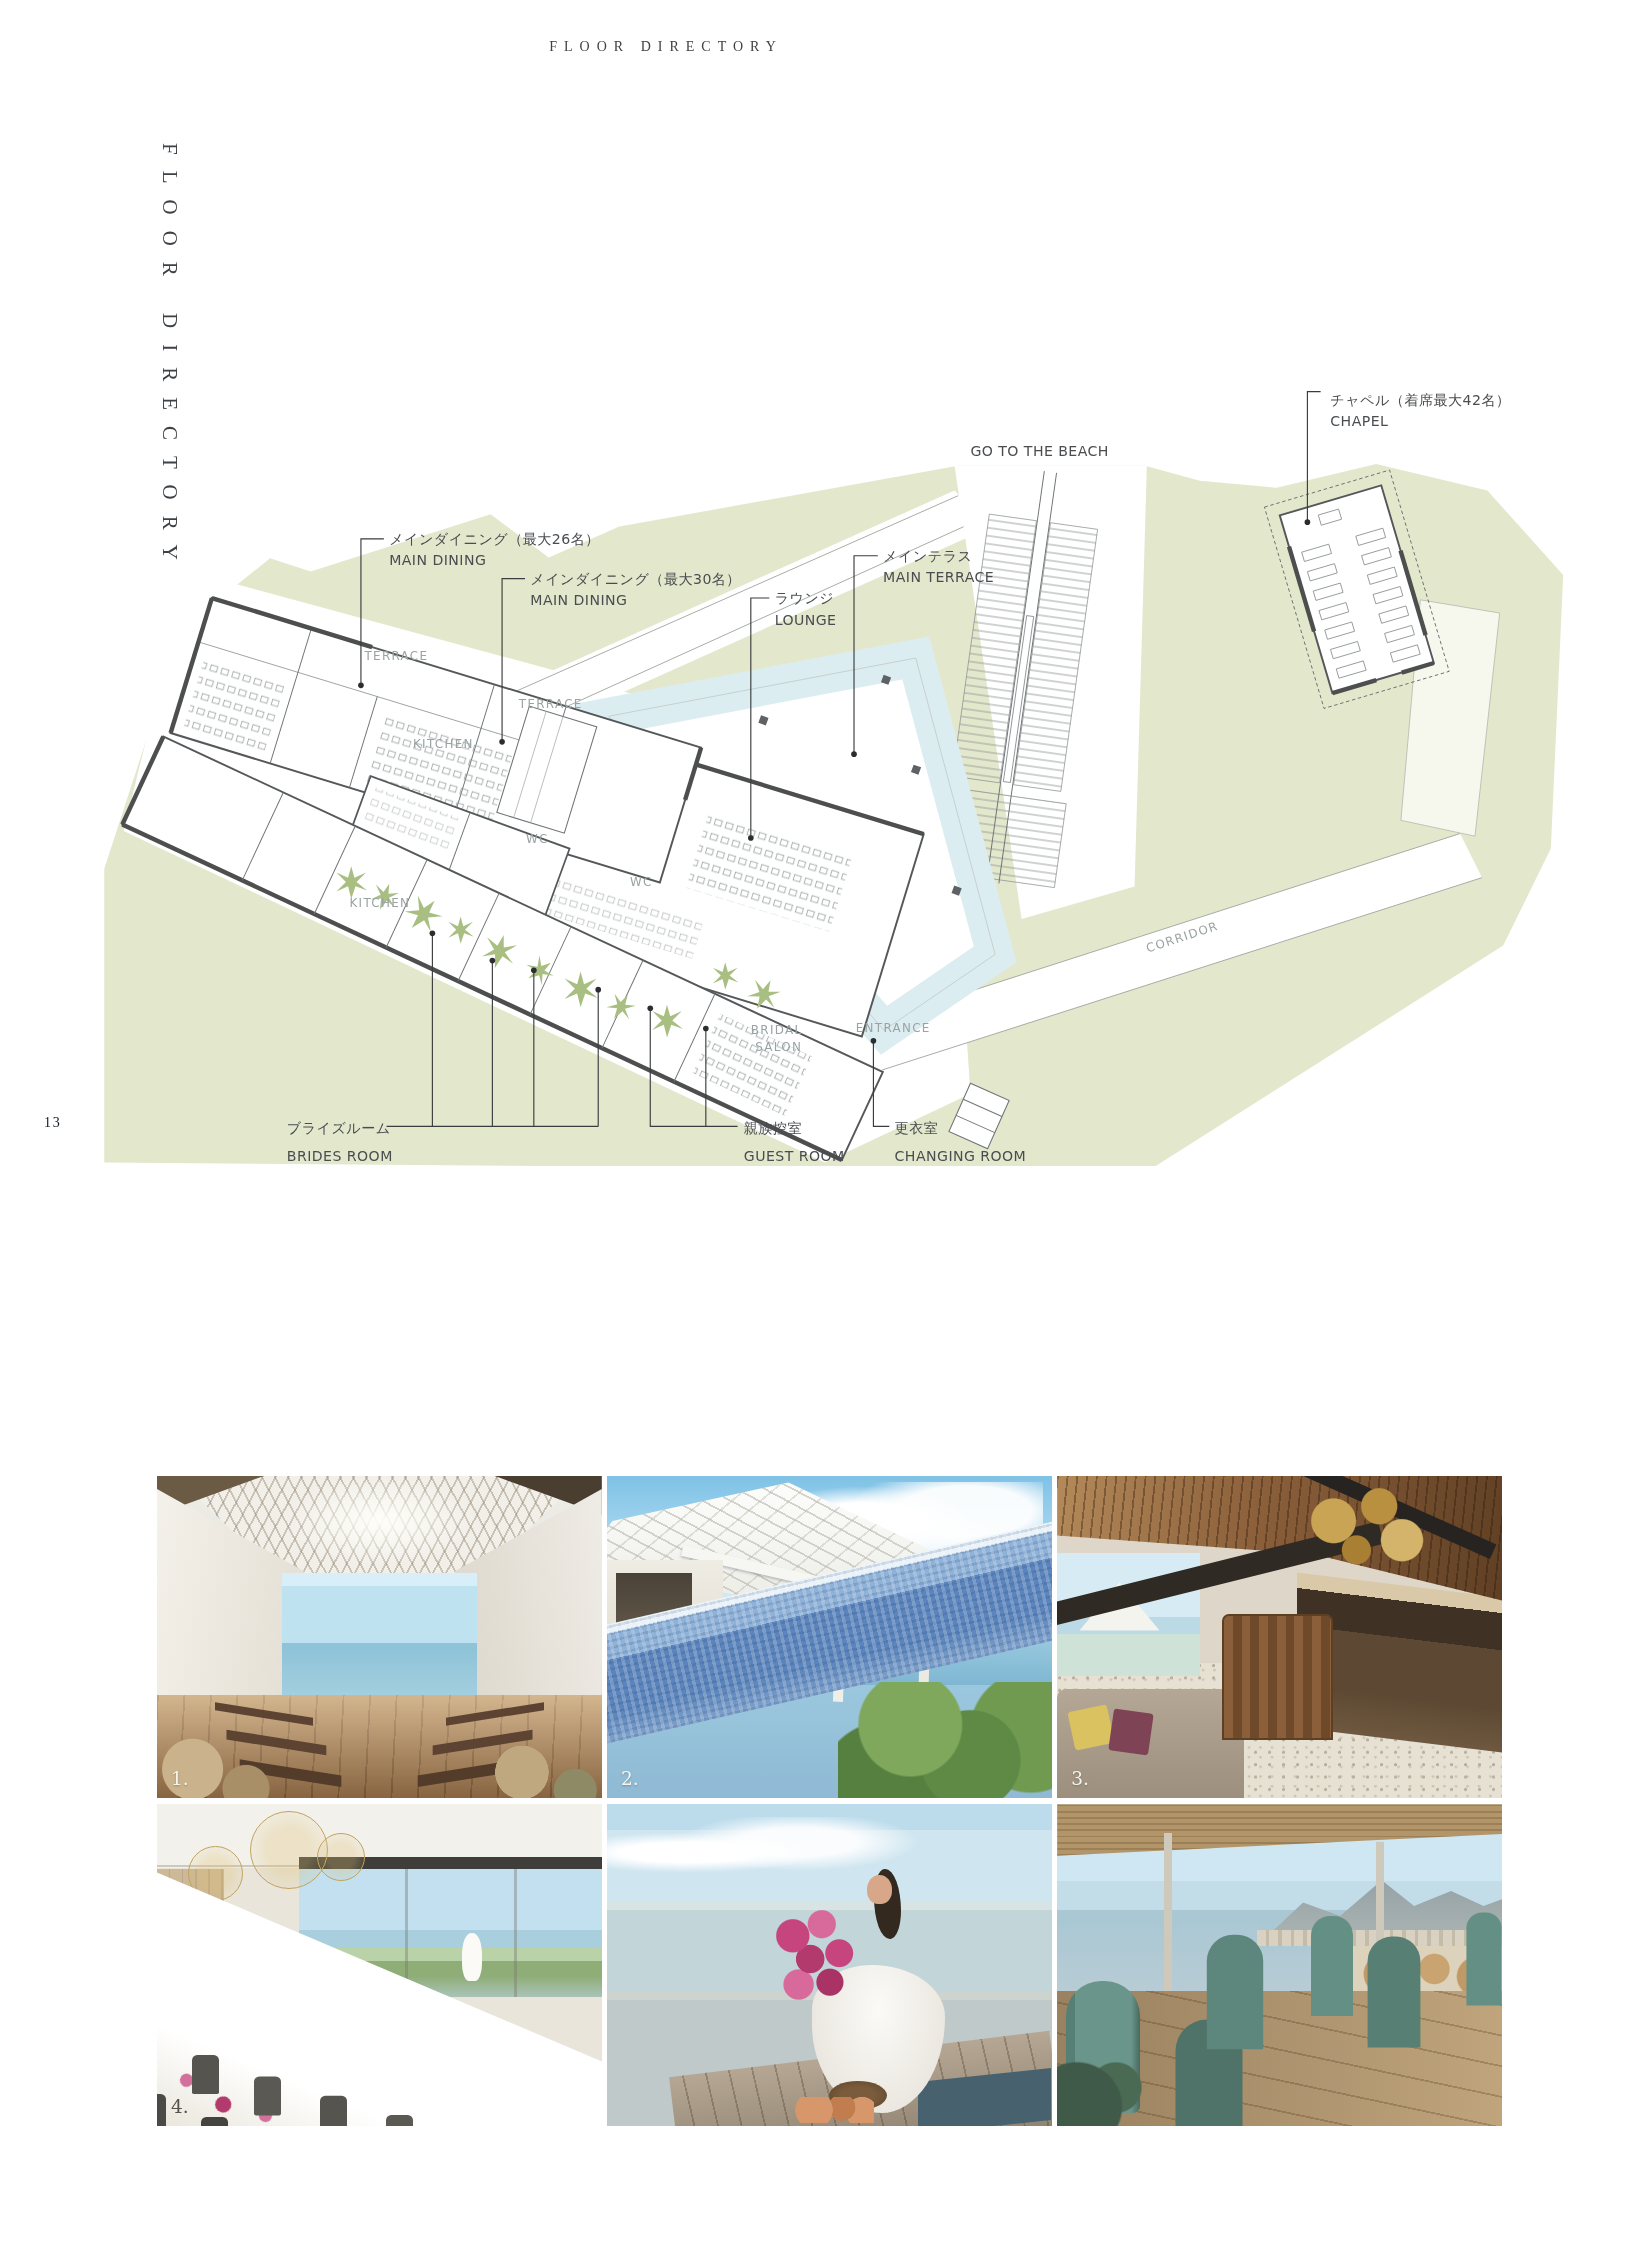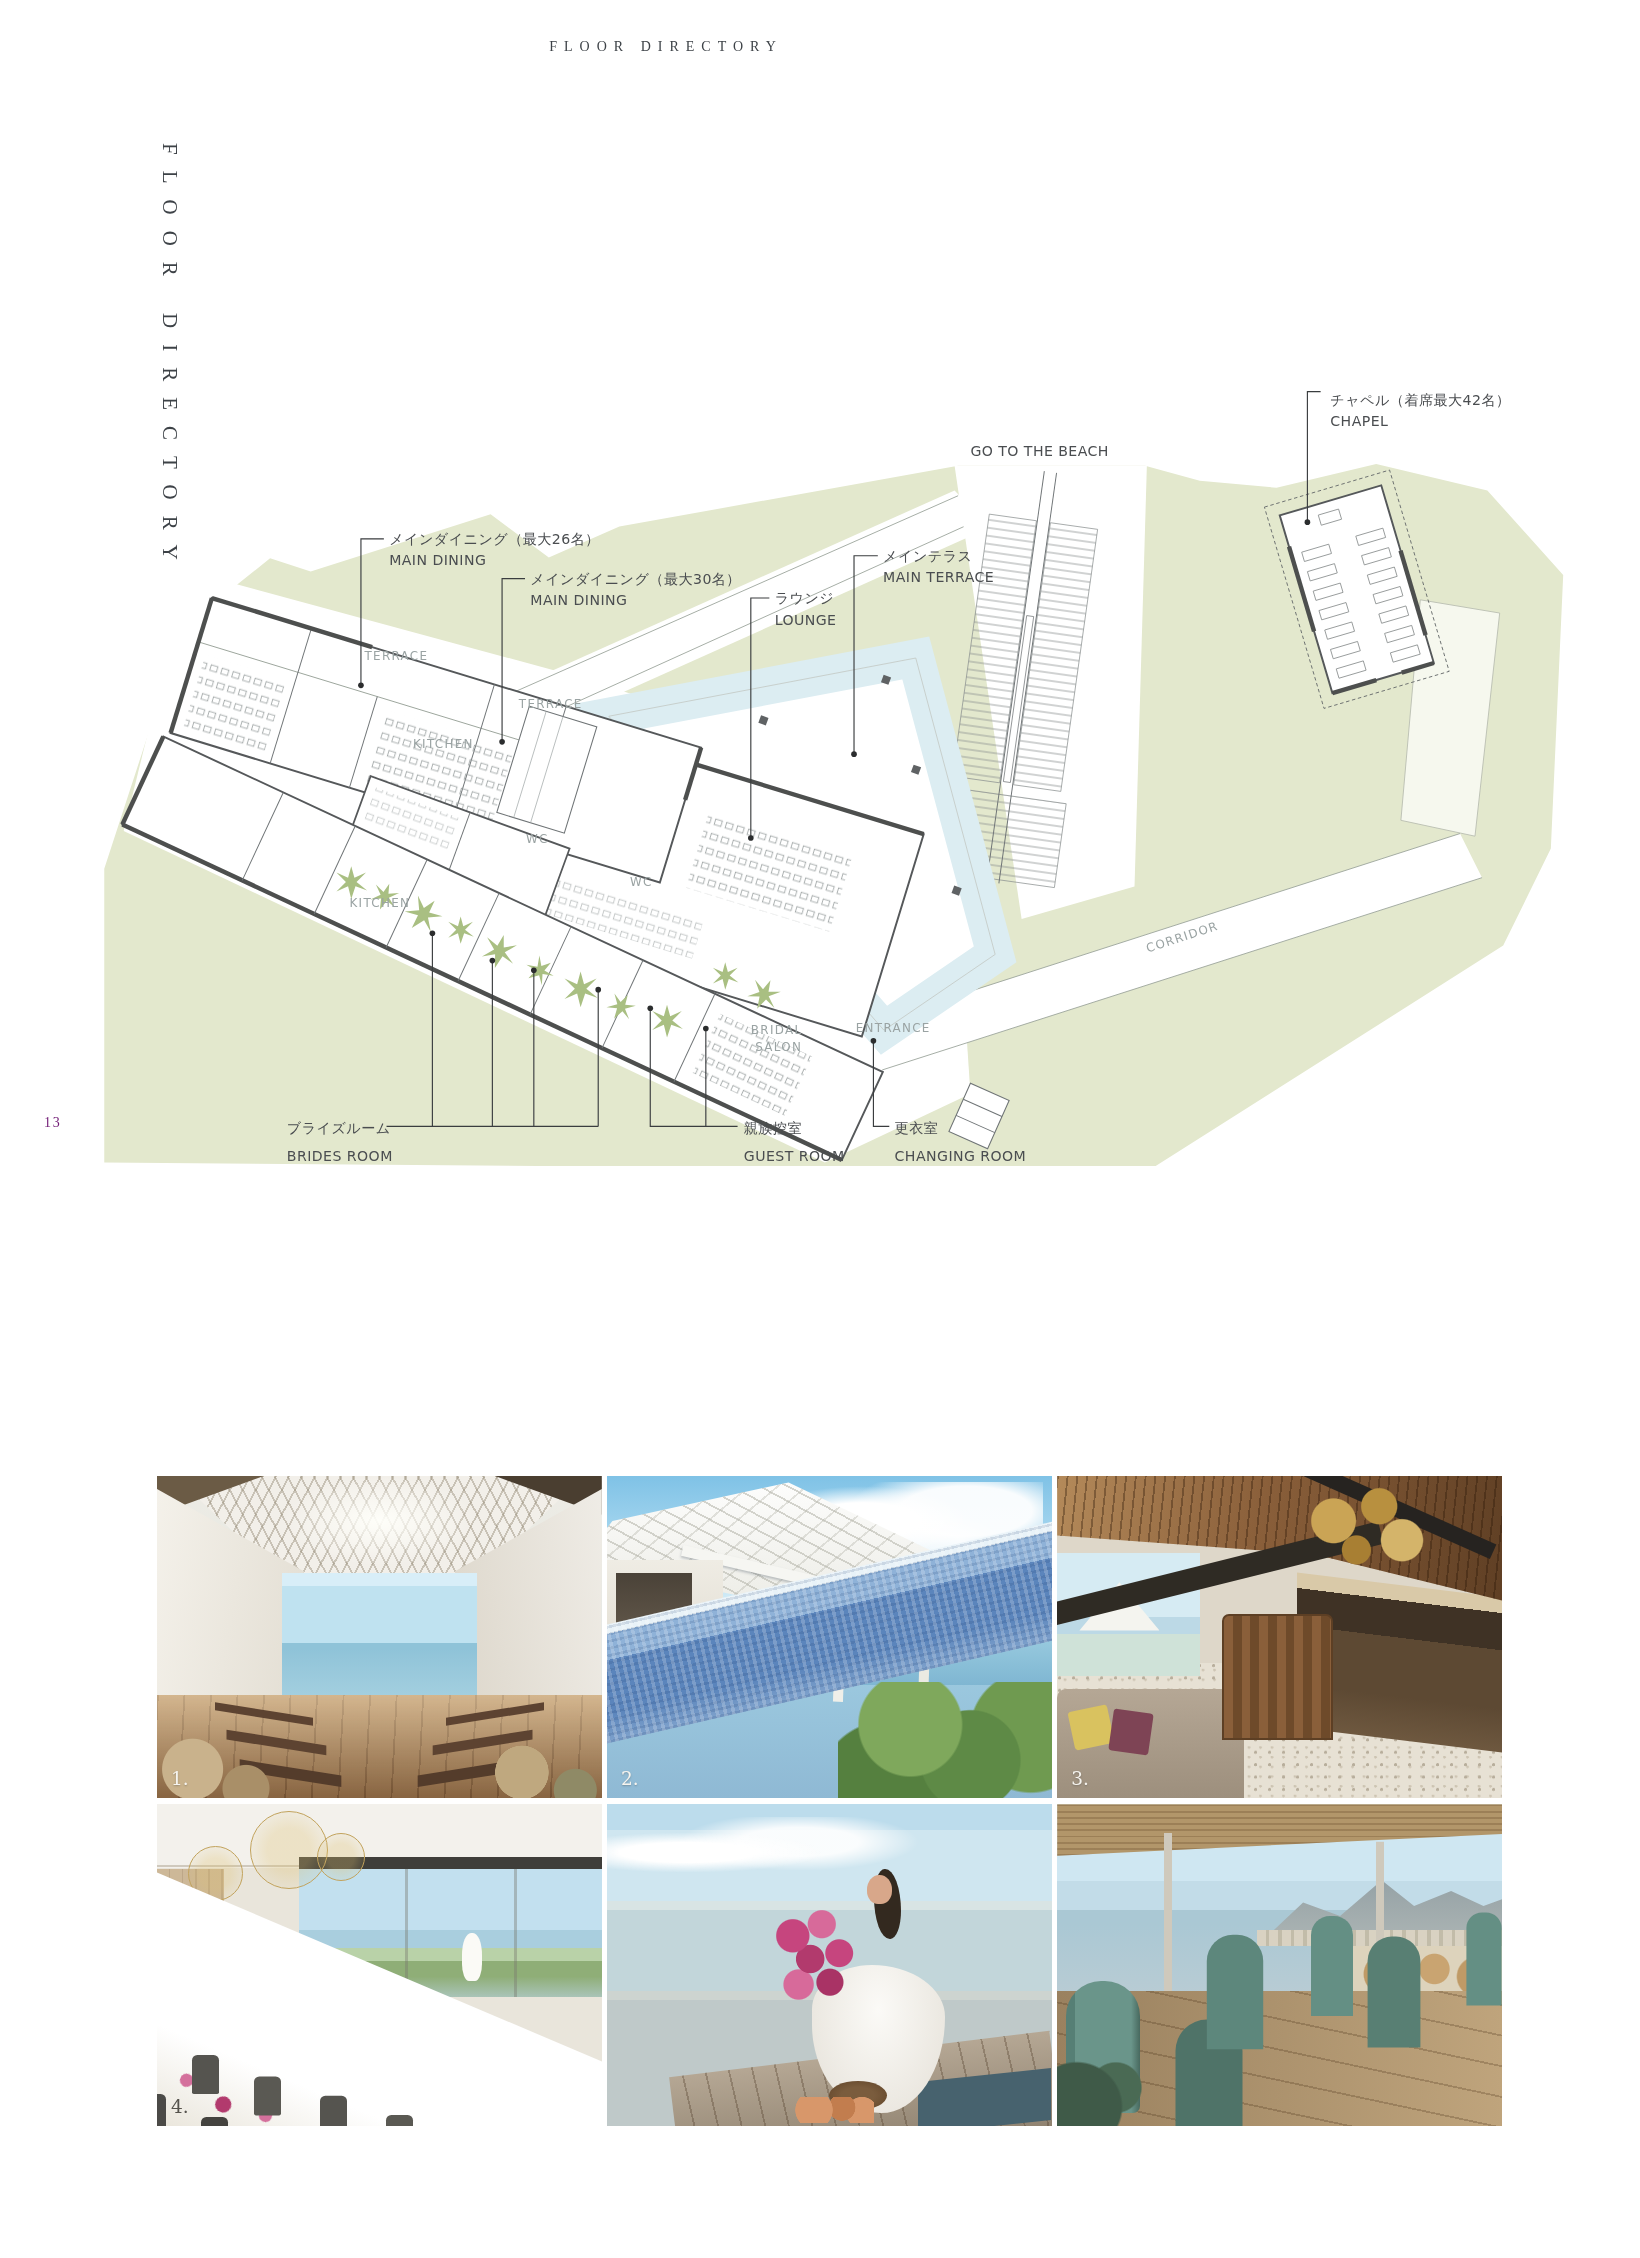--- a/index.html
+++ b/index.html
@@ -5,21 +5,21 @@
   html,body{margin:0;padding:0;}
   body{width:1641px;height:2258px;position:relative;background:#ffffff;overflow:hidden;
        font-family:"DejaVu Sans",sans-serif;}
 
   
   .header-title{position:absolute;left:666px;top:39px;transform:translateX(-50%);
     font-family:"Liberation Serif",serif;font-size:14px;letter-spacing:7px;color:#3d4247;white-space:nowrap;}
   .side-title{position:absolute;left:157px;top:143px;writing-mode:vertical-rl;
     font-family:"Liberation Serif",serif;font-size:21px;letter-spacing:16px;color:#3d4247;}
   .page-number{position:absolute;left:44px;top:1115px;font-family:"Liberation Serif",serif;
-    font-size:14px;letter-spacing:1.8px;color:#701a75;}
+    font-size:14px;letter-spacing:1.8px;color:#0f172a;}
 
   
   .plan{position:absolute;left:0;top:0;width:1641px;height:1279px;}
   .plan text{font-family:"DejaVu Sans",sans-serif;}
   .lbl{fill:#4a4d50;font-size:16px;letter-spacing:0.5px;}
   .room{fill:#9aa3a3;font-size:13.5px;letter-spacing:1.5px;}
   .leader{stroke:#3a3d3f;stroke-width:1.3;fill:none;}
   .dot{fill:#2b2d2e;}
   .wall{fill:#ffffff;stroke:#55585a;stroke-width:2.2;}
   .thin{stroke:#6f7476;stroke-width:1.1;fill:none;}

